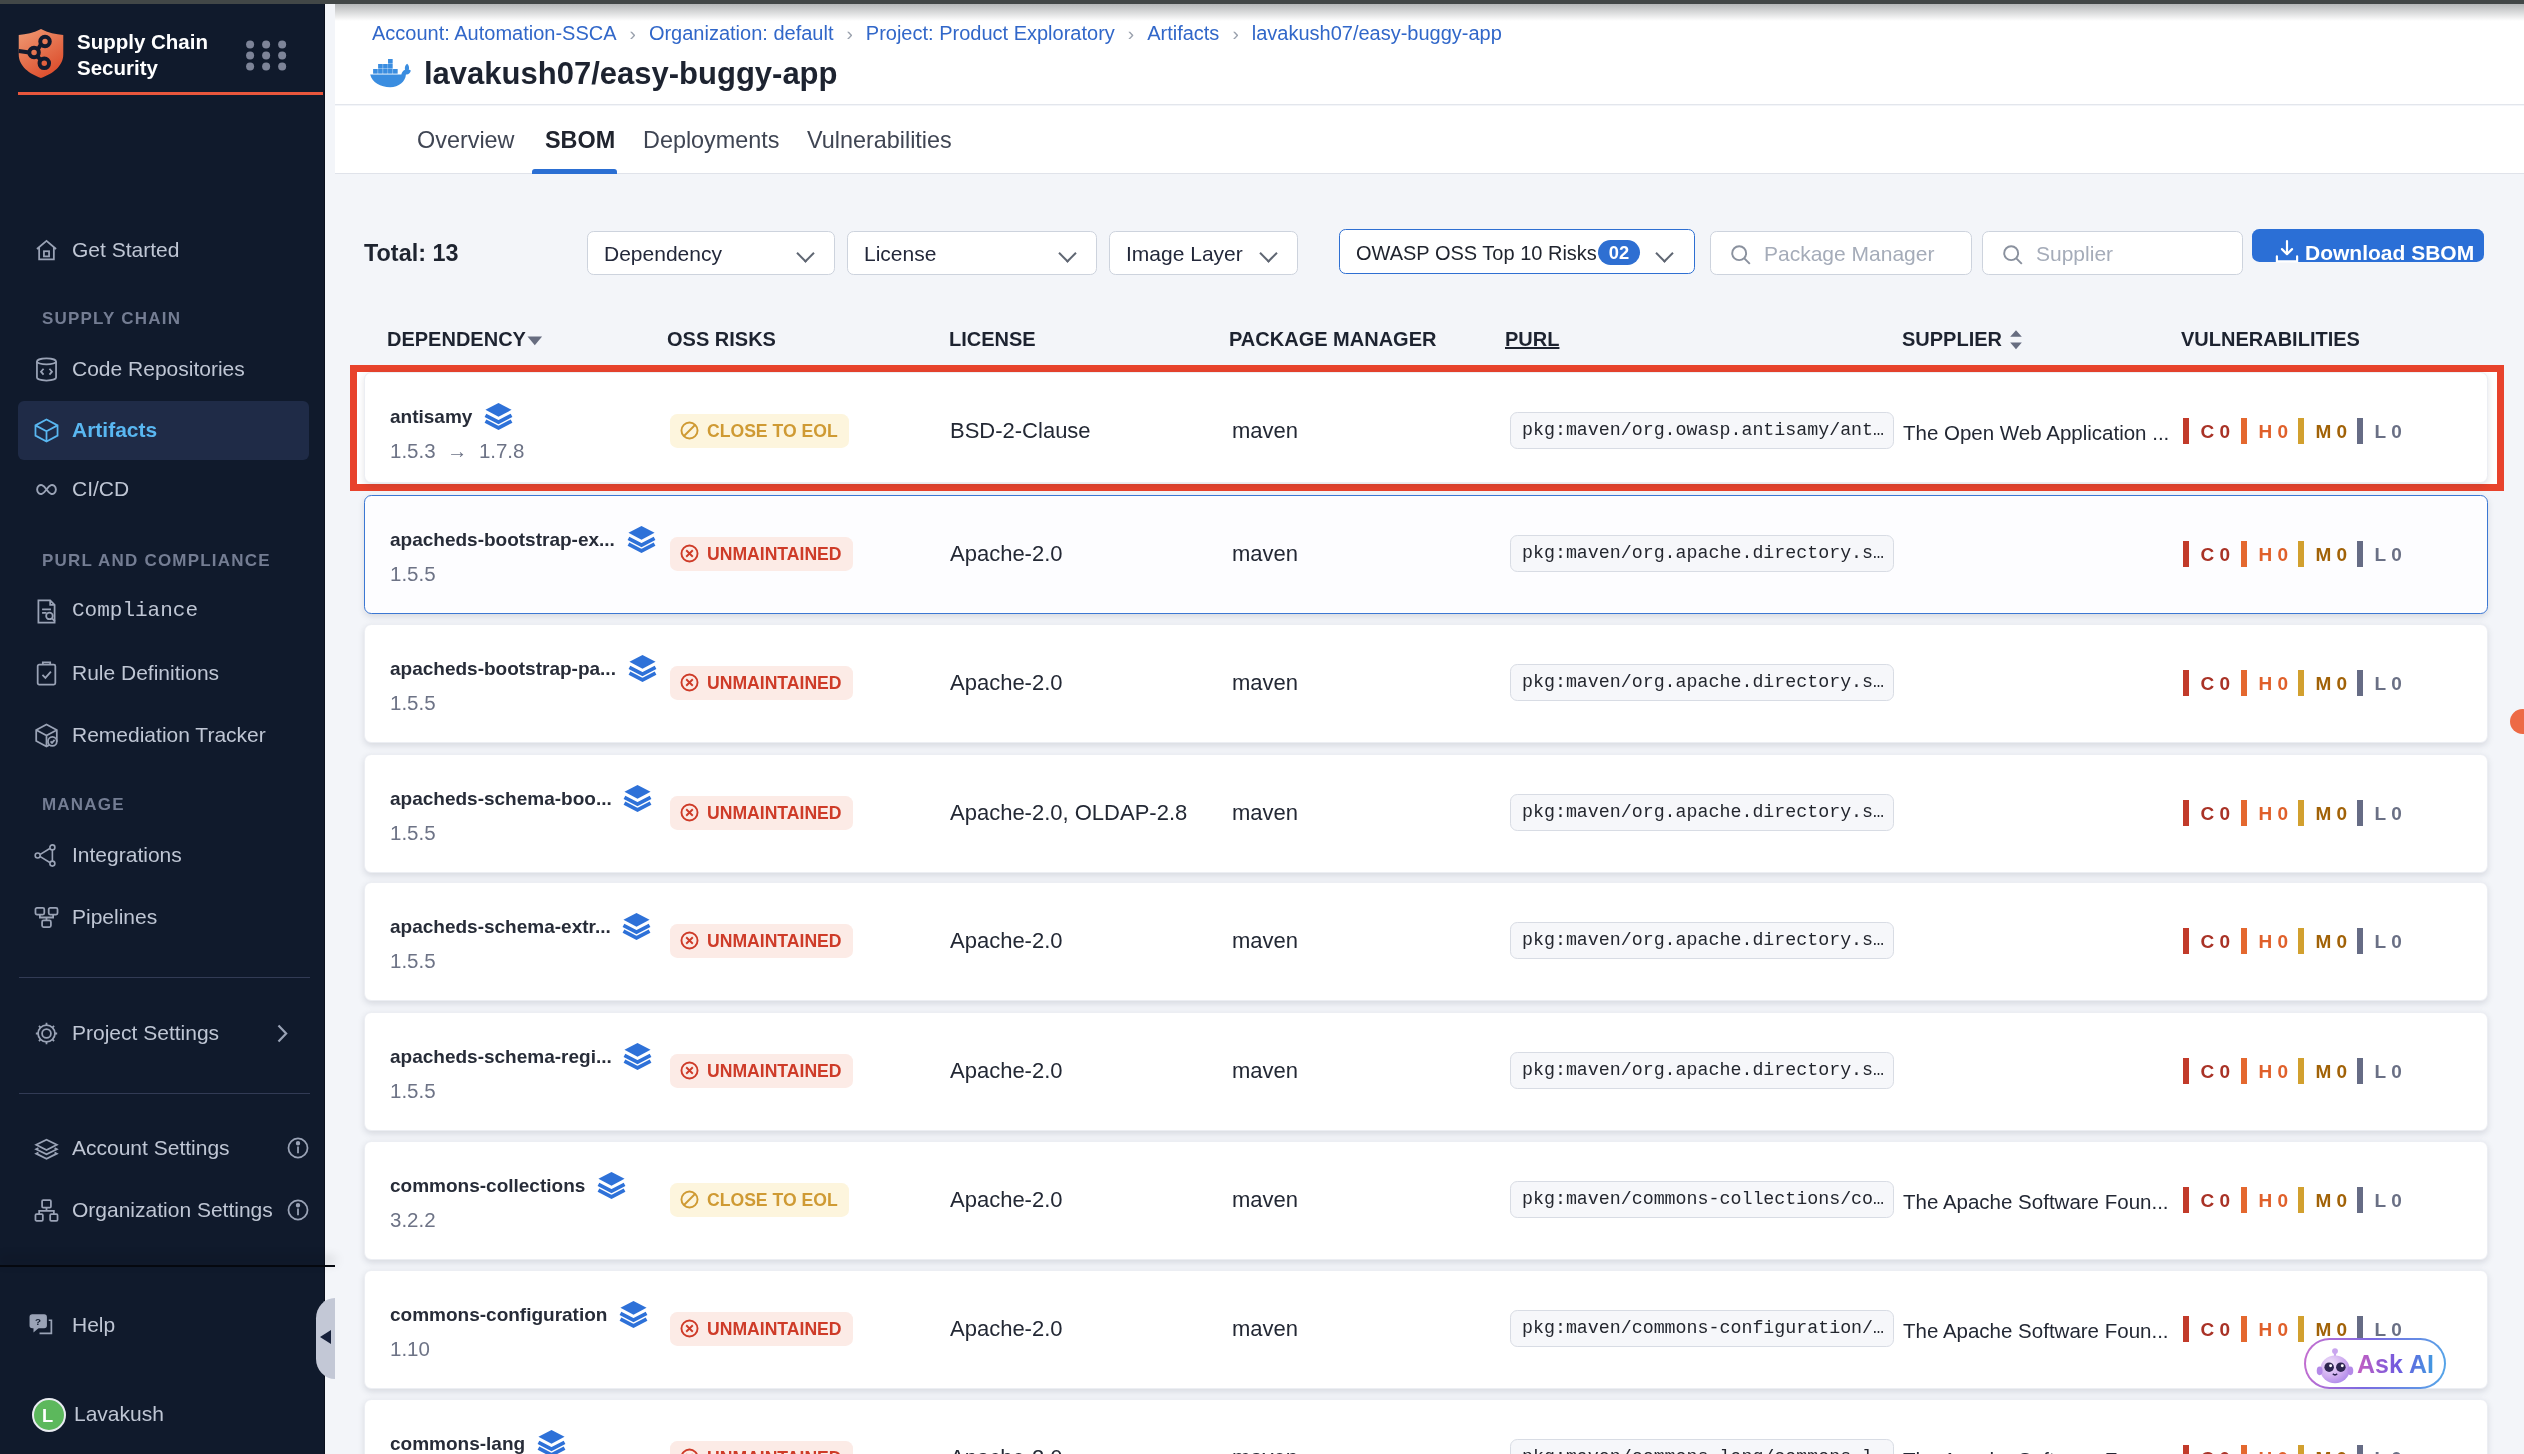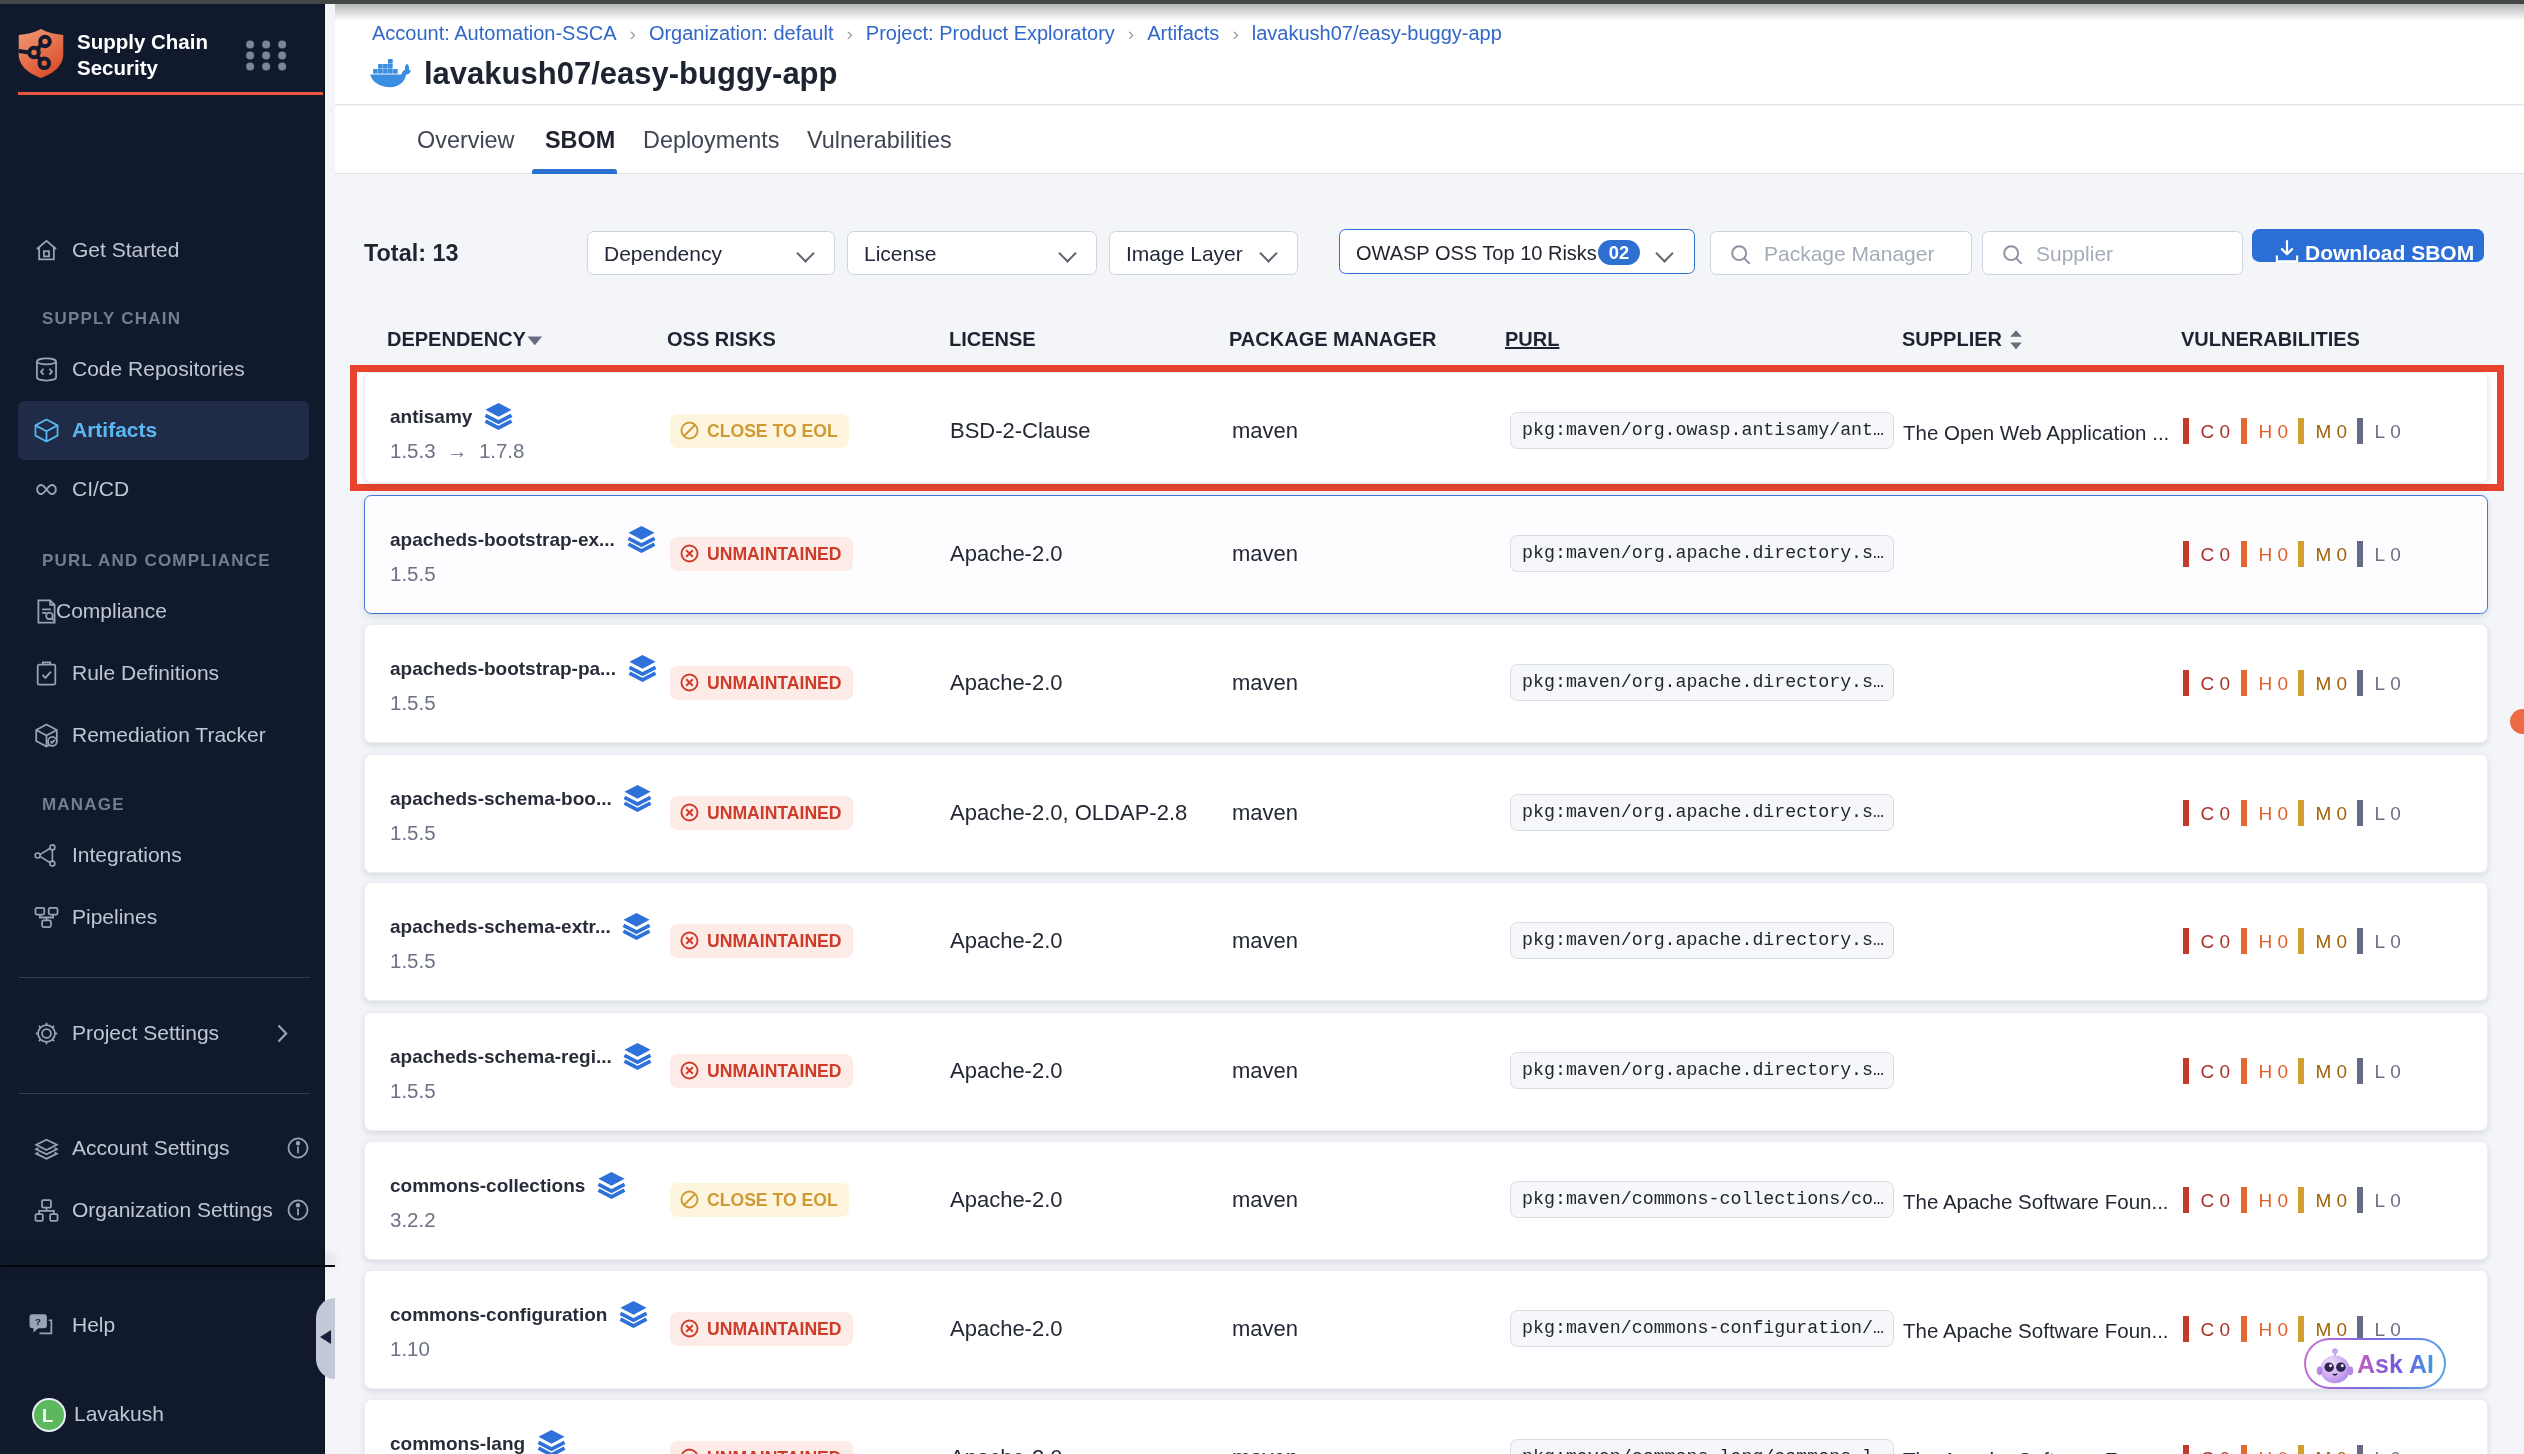--- a/index.html
+++ b/index.html
@@ -57,21 +57,21 @@
            font-family:"Liberation Mono", monospace; font-size:18.3px; color:#23262e; padding:6.6px 11px 0 11px; }
 .supp    { left:1538px; top:48px; font-size:20.5px; color:#232834; max-width:277px; overflow:hidden; white-space:nowrap; }
 .badge   { position:absolute; left:305px; top:41px; height:34px; border-radius:7.3px; font-size:17.6px; font-weight:bold;
            padding:7.3px 11.7px 0 37px; }
 .badge svg { position:absolute; left:10.3px; top:6.6px; }
 .b-eol   { background:#fdf5dd; color:#cf9a33; }
 .b-unm   { background:#fcebe6; color:#ce3b28; }
 .vuln    { position:absolute; left:1818px; top:45px; }
 .vg      { position:absolute; top:0; height:26px; }
 .vg i    { position:absolute; left:0; top:0; width:5.9px; height:26px; }
-.vg b    { position:absolute; left:17.6px; top:2.9px; font-size:19px; font-weight:normal; letter-spacing:5.1px; }
+.vg b    { position:absolute; left:17.6px; top:2.9px; font-size:19px; font-weight:bold; letter-spacing:5.1px; }
 .vC i{background:#c23b2a;} .vC b{color:#a93226;}
 .vH i{background:#e4682f;} .vH b{color:#e0602a;}
 .vM i{background:#d2a02f;} .vM b{color:#a16207;}
 .vL i{background:#666c85;} .vL b{color:#6a7085;}
 
 #redframe { left:350px; top:365px; width:2154px; height:126px; border:7.3px solid #e8432c; background:#fff; }
 #orangedot { left:2510px; top:709px; width:25px; height:25px; border-radius:50%; background:#ed6a45; }
 
 
 #askai { left:2304px; top:1338px; width:142px; height:51px; border-radius:26px;
@@ -142,21 +142,21 @@
   <div class="sb-item abs" style="left:72px; top:477px;">CI/CD</div>
 
   <div class="sb-label abs" style="left:42px; top:551px;">PURL AND COMPLIANCE</div>
 
   <svg class="sb-ic abs" style="top:599px;" viewBox="0 0 34 34" fill="none" stroke="#9aa3b6" stroke-width="2.4">
     <path d="M6 2 H22 L28 8 V32 H6 Z M22 2 V8 H28"></path>
       <path d="M11 14 H23 M11 19 H17"></path>
     <circle cx="21" cy="23" r="4.5"></circle>
       <path d="M24.5 26.5 L28.5 30.5"></path>
   </svg>
-  <div class="sb-item abs" style="left:56px; top:599px;">Compliance</div>
+  <div class="sb-item abs" style="left:72px; top:599px;font-family:Liberation Mono, monospace;">Compliance</div>
 
   <svg class="sb-ic abs" style="top:661px;" viewBox="0 0 34 34" fill="none" stroke="#9aa3b6" stroke-width="2.4">
     <rect x="5" y="5" width="24" height="27" rx="2"></rect>
       <path d="M12 5 V2 H22 V5"></path>
       <path d="M11.5 19 L15.5 23 L23 14.5"></path>
   </svg>
   <div class="sb-item abs" style="left:72px; top:661px;">Rule Definitions</div>
 
   <svg class="sb-ic abs" style="top:723px;" viewBox="0 0 34 34" fill="none" stroke="#9aa3b6" stroke-width="2.4">
     <path d="M17 2 L31 9.5 V24.5 L17 32 L3 24.5 V9.5 Z M3 9.5 L17 17 L31 9.5 M17 17 V32"></path>

